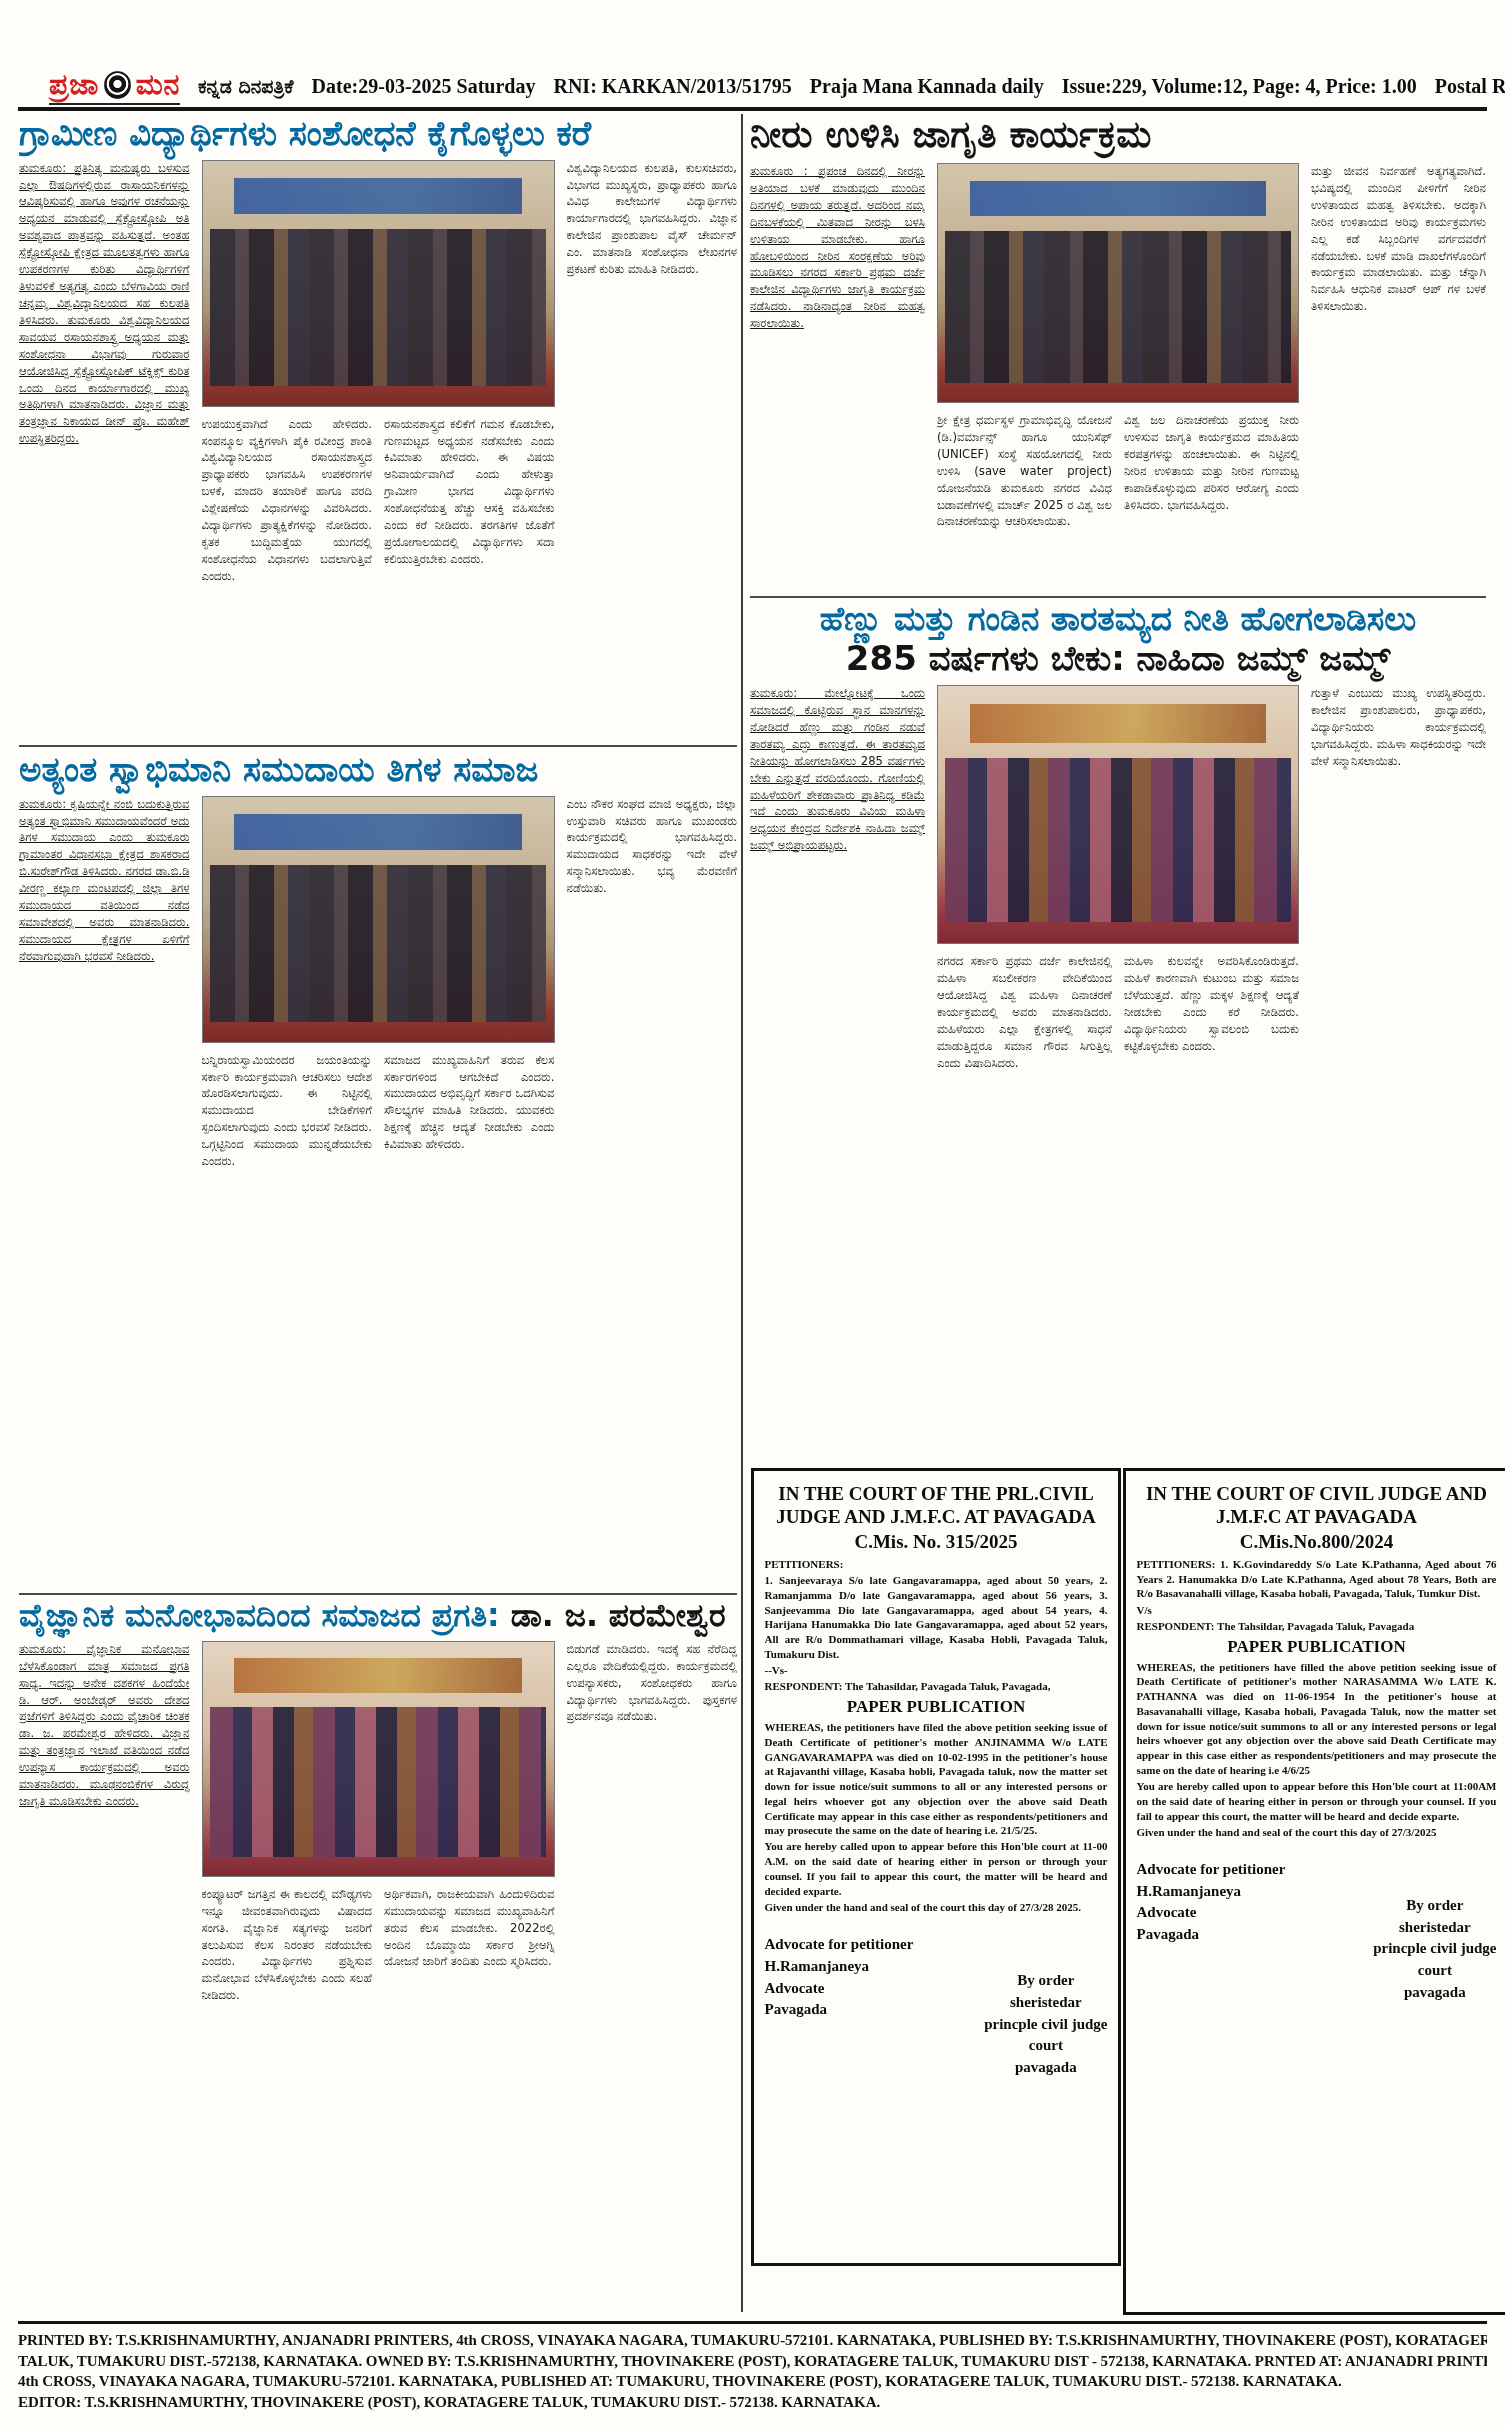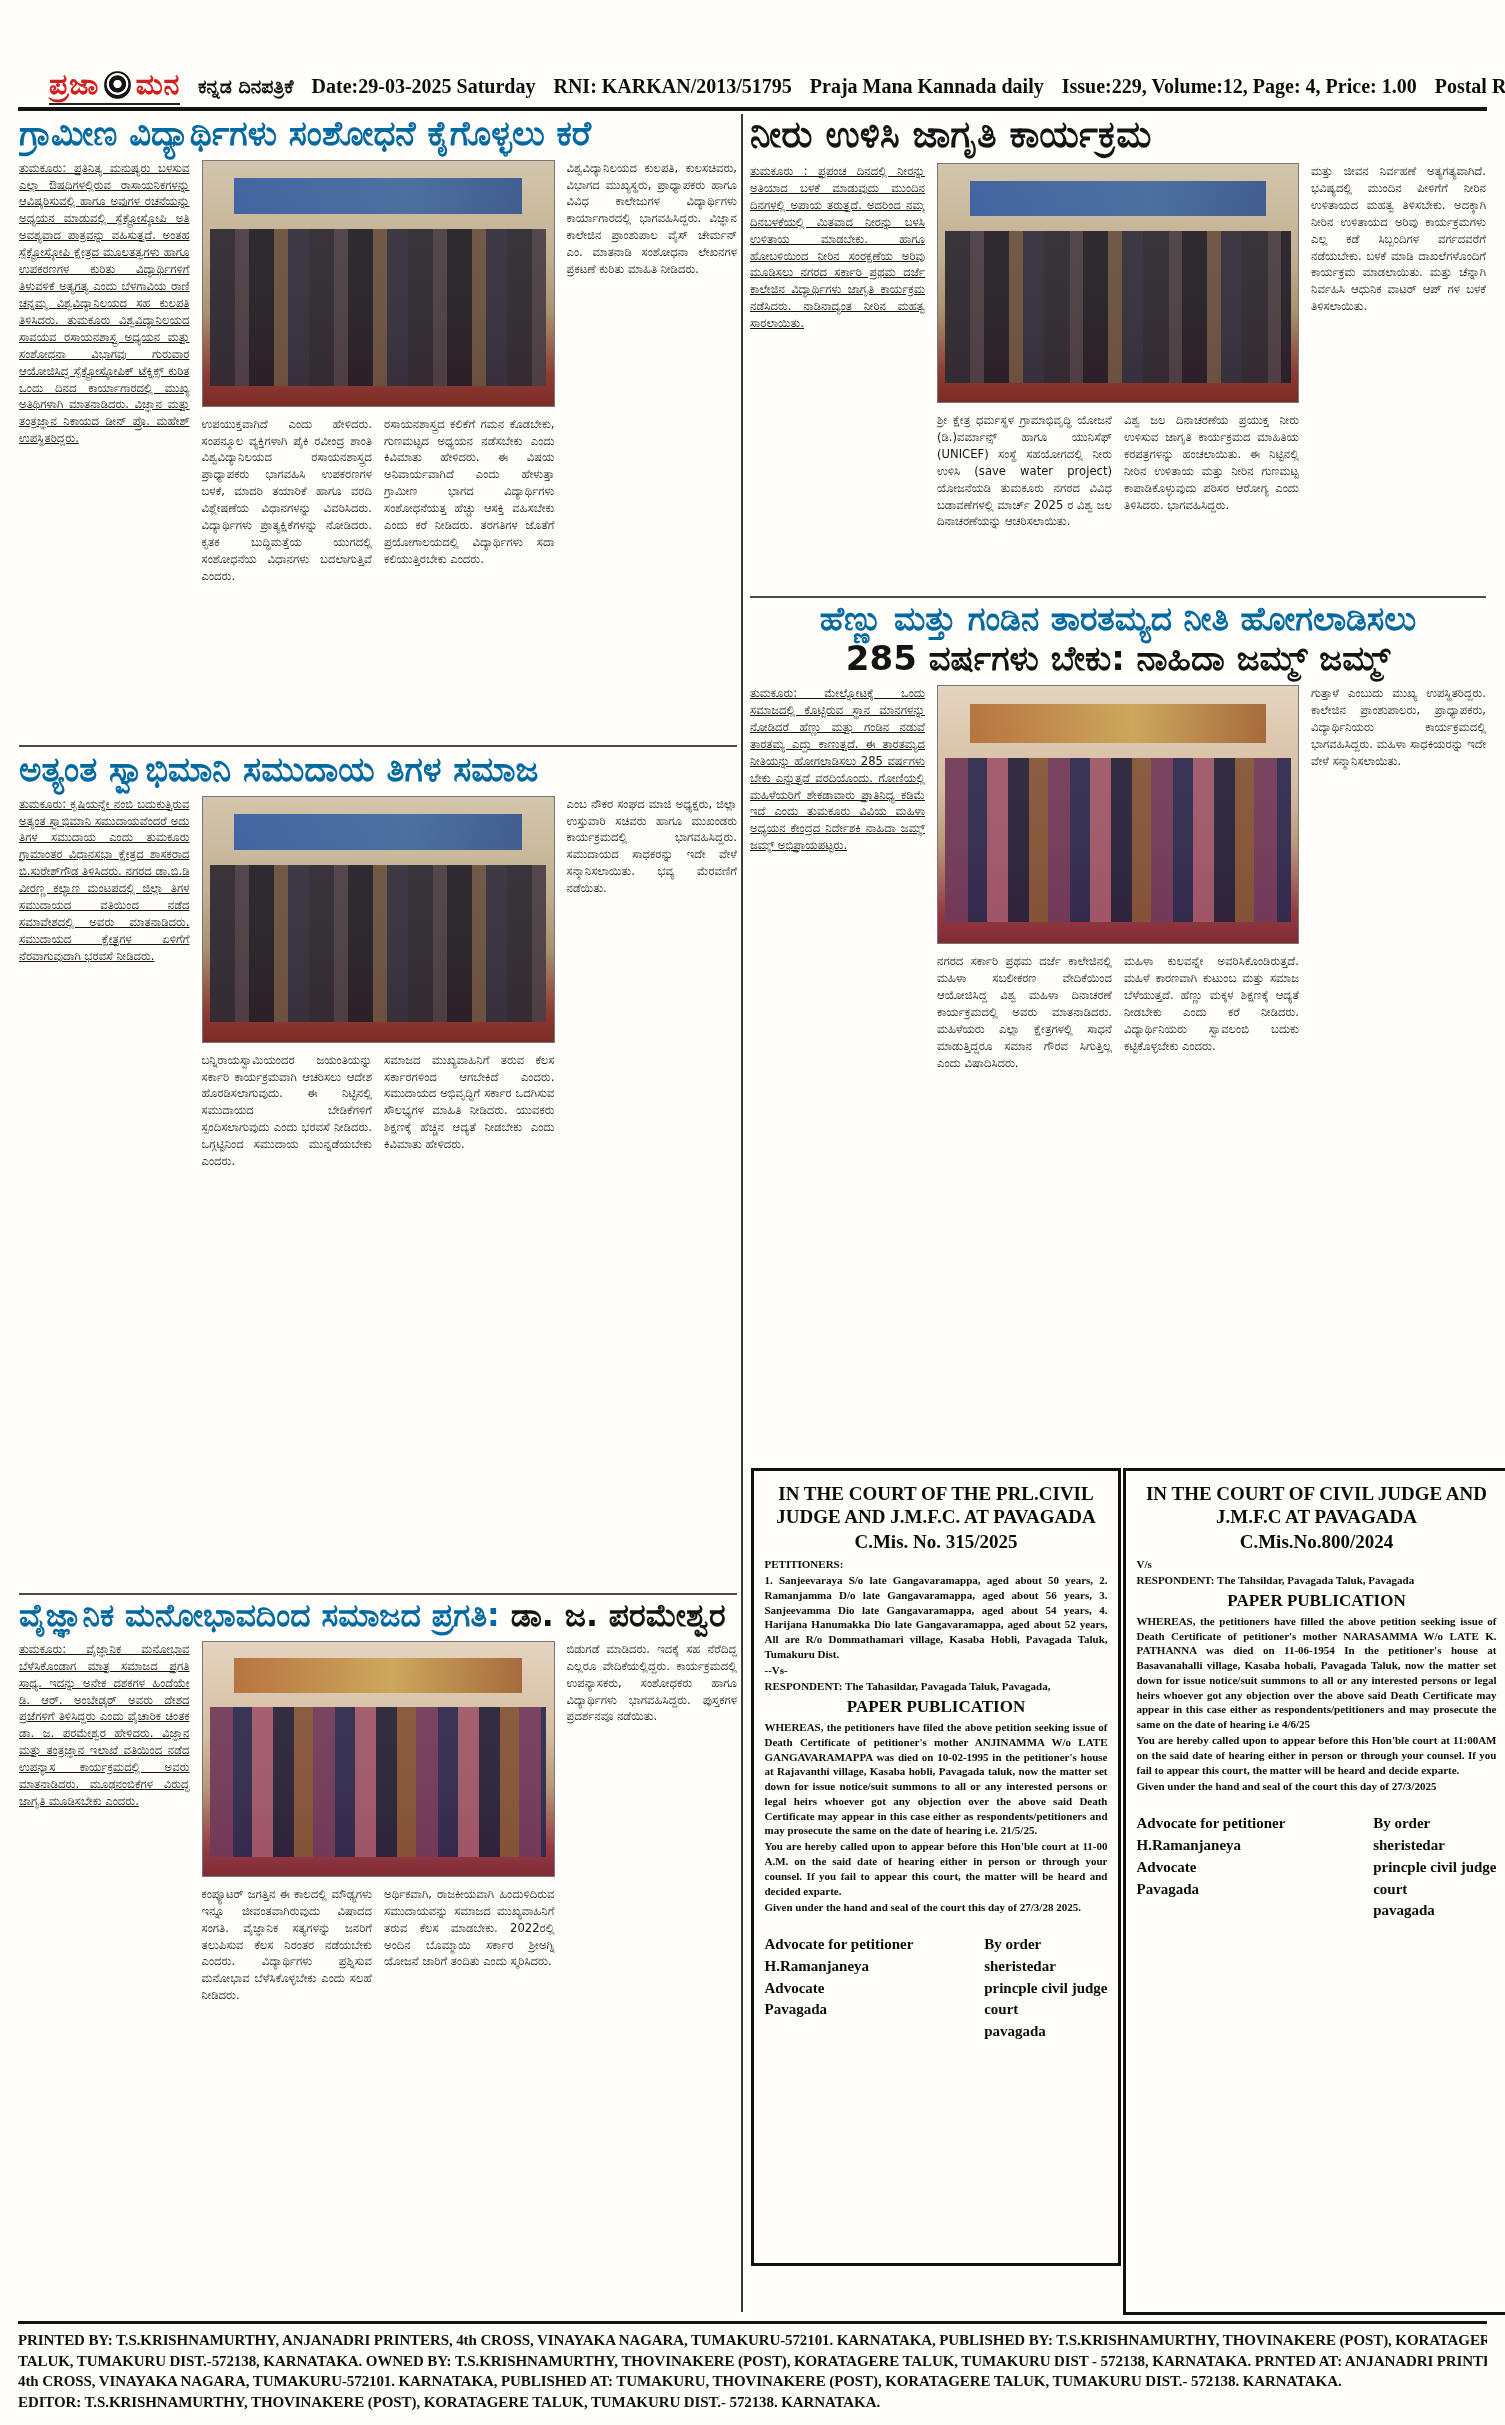--- a/index.html
+++ b/index.html
@@ -41,21 +41,21 @@
   .photo.warm::before{background:repeating-linear-gradient(90deg,#703a5a 0 22.5px,#2e2a50 22.5px 42px,#a0586a 42px 63px,#27223a 63px 84px,#845536 84px 103px);}
   .photo.warm::after{background:linear-gradient(90deg,#b0652c,#caa14e 55%,#9c5a28);}
   
   .notice{position:absolute;border:3px solid #111;background:#fffdfa;padding:9px 10.5px;
           font-family:"Liberation Serif",serif;font-weight:bold;color:#0c0c0c;overflow:hidden;}
   .n-title{text-align:center;font-size:19px;line-height:1.25;margin:1.5px 0 1.5px 0;}
   .n-case{text-align:center;font-size:19px;margin:1.5px 0 4.5px 0;}
   .n-par{font-size:11px;line-height:1.34;text-align:justify;margin:0 0 1.5px 0;font-family:Liberation Serif, serif;}
   .n-center{text-align:center;font-size:17px;margin:3px 0;}
   .n-sig{display:flex;justify-content:space-between;margin-top:19.5px;font-size:15px;line-height:1.45;}
-  .n-sig .right{}
+  .n-sig .right{text-align:center;margin-top:36px;}
   
   .footer{position:absolute;left:18px;right:18px;top:2321px;border-top:3.7px solid #141414;padding-top:6px;
           font-family:"Liberation Serif",serif;font-weight:bold;font-size:15px;line-height:1.38;color:#101010;letter-spacing:-0.1px;}
   .footer div{white-space:nowrap;overflow:hidden;}
 </style>
 </head>
 <body>
 
 <div class="page">
 
@@ -155,20 +155,21 @@
 sheristedar
 princple civil judge
 court
 pavagada</div>
     </div>
   </div>
 
   <div class="notice" style="left:1123px;top:1468px;width:360px;height:823px;">
     <div class="n-title">IN THE COURT OF CIVIL JUDGE AND J.M.F.C AT PAVAGADA</div>
     <div class="n-case">C.Mis.No.800/2024</div>
+    <div class="n-par">PETITIONERS: 1. K.Govindareddy S/o Late K.Pathanna, Aged about 76 Years 2. Hanumakka D/o Late K.Pathanna, Aged about 78 Years, Both are R/o Basavanahalli village, Kasaba hobali, Pavagada, Taluk, Tumkur Dist.</div>
     <div class="n-par">V/s</div>
     <div class="n-par">RESPONDENT: The Tahsildar, Pavagada Taluk, Pavagada</div>
     <div class="n-center">PAPER PUBLICATION</div>
     <div class="n-par">WHEREAS, the petitioners have filled the above petition seeking issue of Death Certificate of petitioner's mother NARASAMMA W/o LATE K. PATHANNA was died on 11-06-1954 In the petitioner's house at Basavanahalli village, Kasaba hobali, Pavagada Taluk, now the matter set down for issue notice/suit summons to all or any interested persons or legal heirs whoever got any objection over the above said Death Certificate may appear in this case either as respondents/petitioners and may prosecute the same on the date of hearing i.e 4/6/25</div>
     <div class="n-par">You are hereby called upon to appear before this Hon'ble court at 11:00AM on the said date of hearing either in person or through your counsel. If you fail to appear this court, the matter will be heard and decide exparte.</div>
     <div class="n-par">Given under the hand and seal of the court this day of 27/3/2025</div>
     <div class="n-sig">
       <div class="left" style="white-space:pre-line;">Advocate for petitioner
 H.Ramanjaneya
 Advocate

